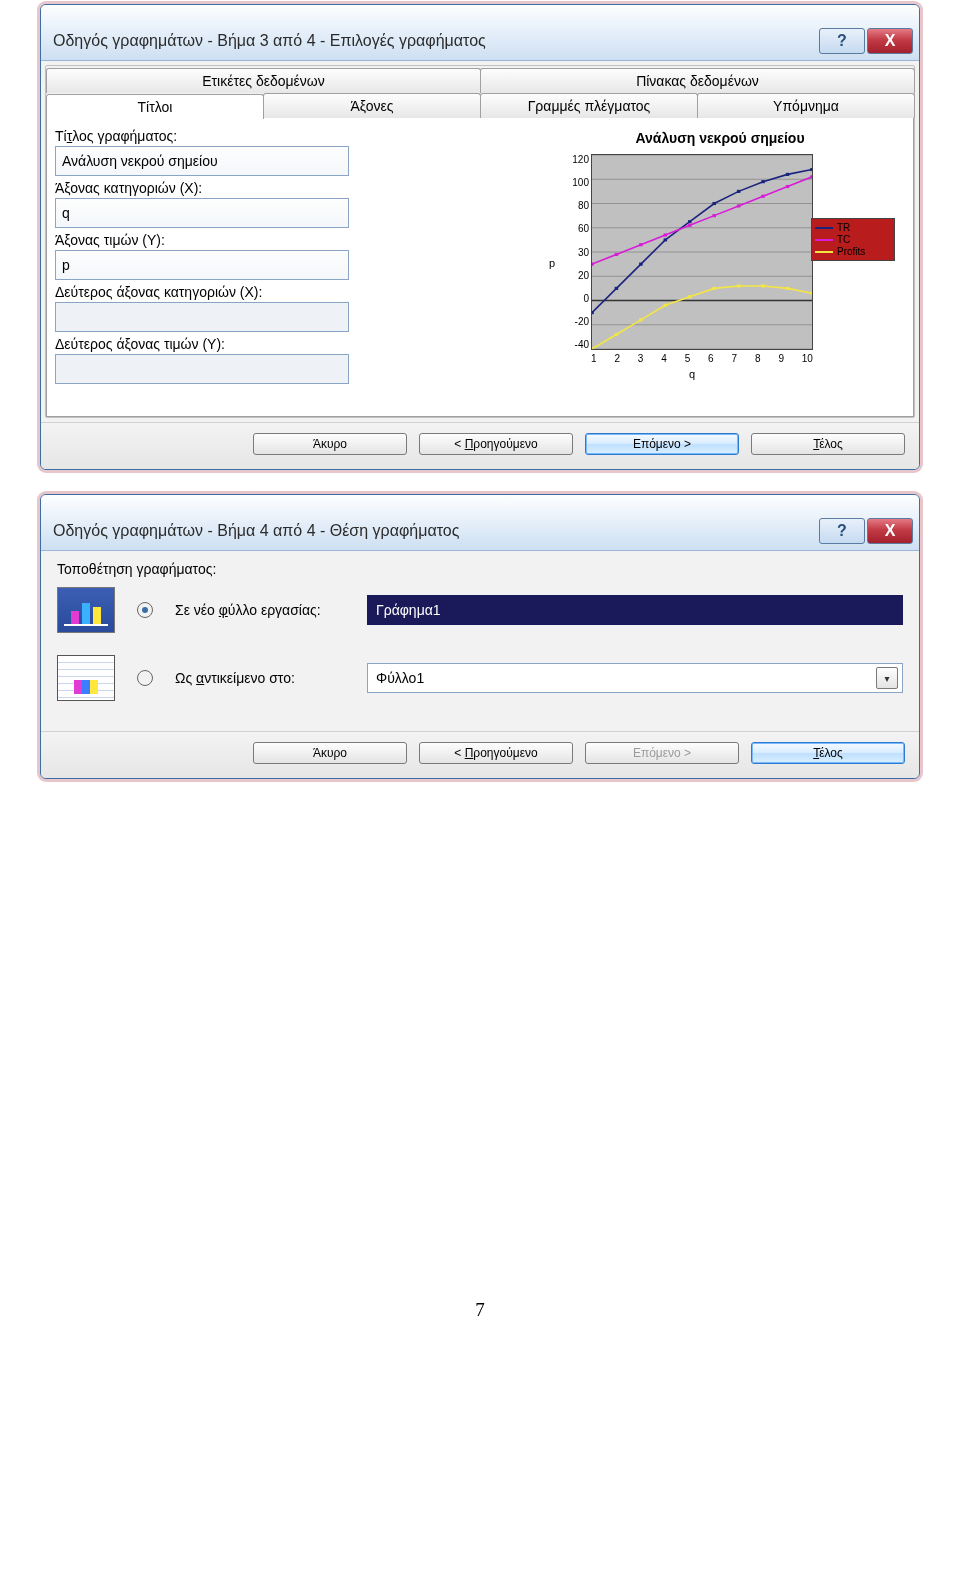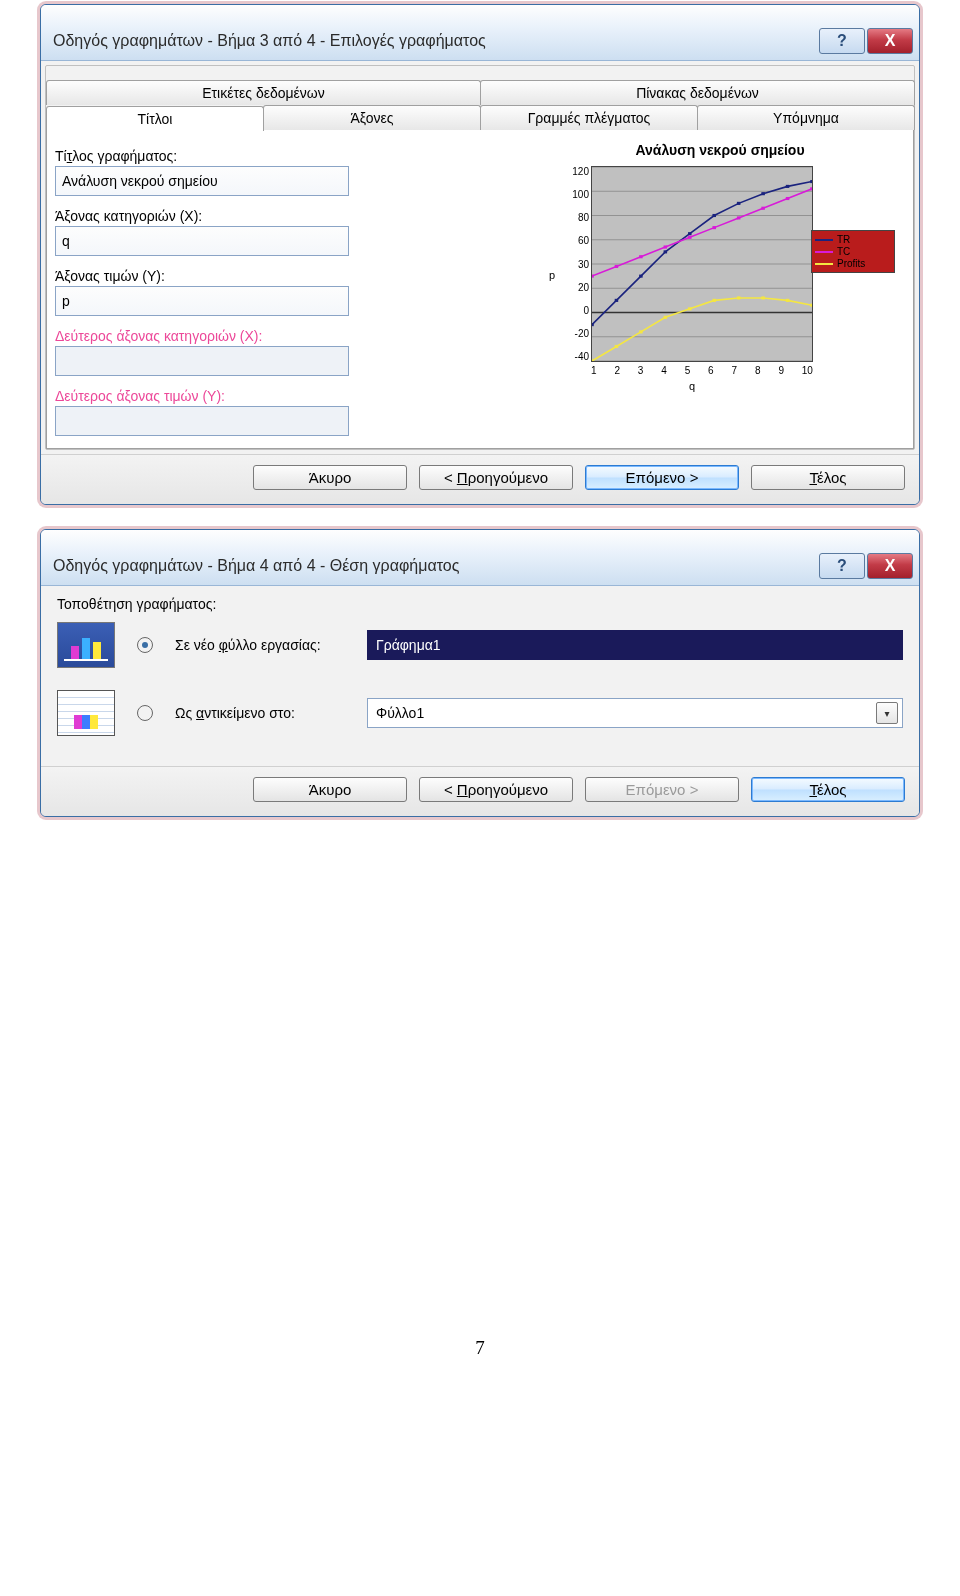--- a/index.html
+++ b/index.html
@@ -60,21 +60,21 @@
   .tib-close {
     background: linear-gradient(#e57a84 0%, #c23b47 45%, #a3202c 100%);
     color: #fff;
     font-size: 16px;
   }
   
   .dlg-body {
     padding: 4px;
   }
   
-  .tab-rows { background:#f2f2f2; border:1px solid #c0c0c0; border-radius:2px; padding-top:14px;}
+  .tab-rows { background:#f2f2f2; border:1px solid #c0c0c0; border-radius:2px; padding-top:2px;}
   .tab-row { display:flex; }
   .tab {
     flex: 1;
     text-align: center;
     padding: 4px 2px;
     border: 1px solid #a0a0a0;
     border-bottom: none;
     background: linear-gradient(#fdfdfd,#e7e7e7);
     font-size: 14px;
     margin-right: -1px;
@@ -89,23 +89,23 @@
     top: 1px;
     font-weight: 400;
   }
   .tab-body {
     background:#fff;
     border:1px solid #a0a0a0;
     border-top:none;
     padding: 6px 8px 12px 8px;
   }
   .fields-col { width: 330px; float:left; }
-  .field-label { font-size:14px; margin-top:12px; }
+  .field-label { font-size:14px; margin-top:4px; }
   .field-label .u { text-decoration: underline; }
-  .field-label.disabled { color:#ec4899; }
+  .field-label.disabled { color:#000000; }
   .tb {
     width: 280px;
     height: 24px;
     border: 1px solid #8aa4c6;
     background: linear-gradient(#fdfdfd,#f4f7fb);
     padding: 2px 6px;
     font-size: 14px;
     margin-top: 2px;
     display:flex;
     align-items:center;
@@ -144,21 +144,21 @@
     border-top:1px solid #d0d0d0;
     border-bottom-left-radius:5px;
     border-bottom-right-radius:5px;
   }
   .btn {
     min-width: 140px;
     padding: 3px 6px;
     border: 1px solid #7a7a7a;
     border-radius: 3px;
     background: linear-gradient(#fdfdfd,#e4e4e4);
-    font-size:15px;
+    font-size:12px;
     text-align:center;
   }
   .btn.default {
     border: 1px solid #2d7bd1;
     box-shadow: 0 0 0 1px #7ab8ff inset;
     background: linear-gradient(#f5fbff,#d9ecff 48%,#bfe0ff 52%,#d9efff);
   }
   .btn.disabled { color:#9a9a9a; }
   .btn .u { text-decoration: underline; }
   

